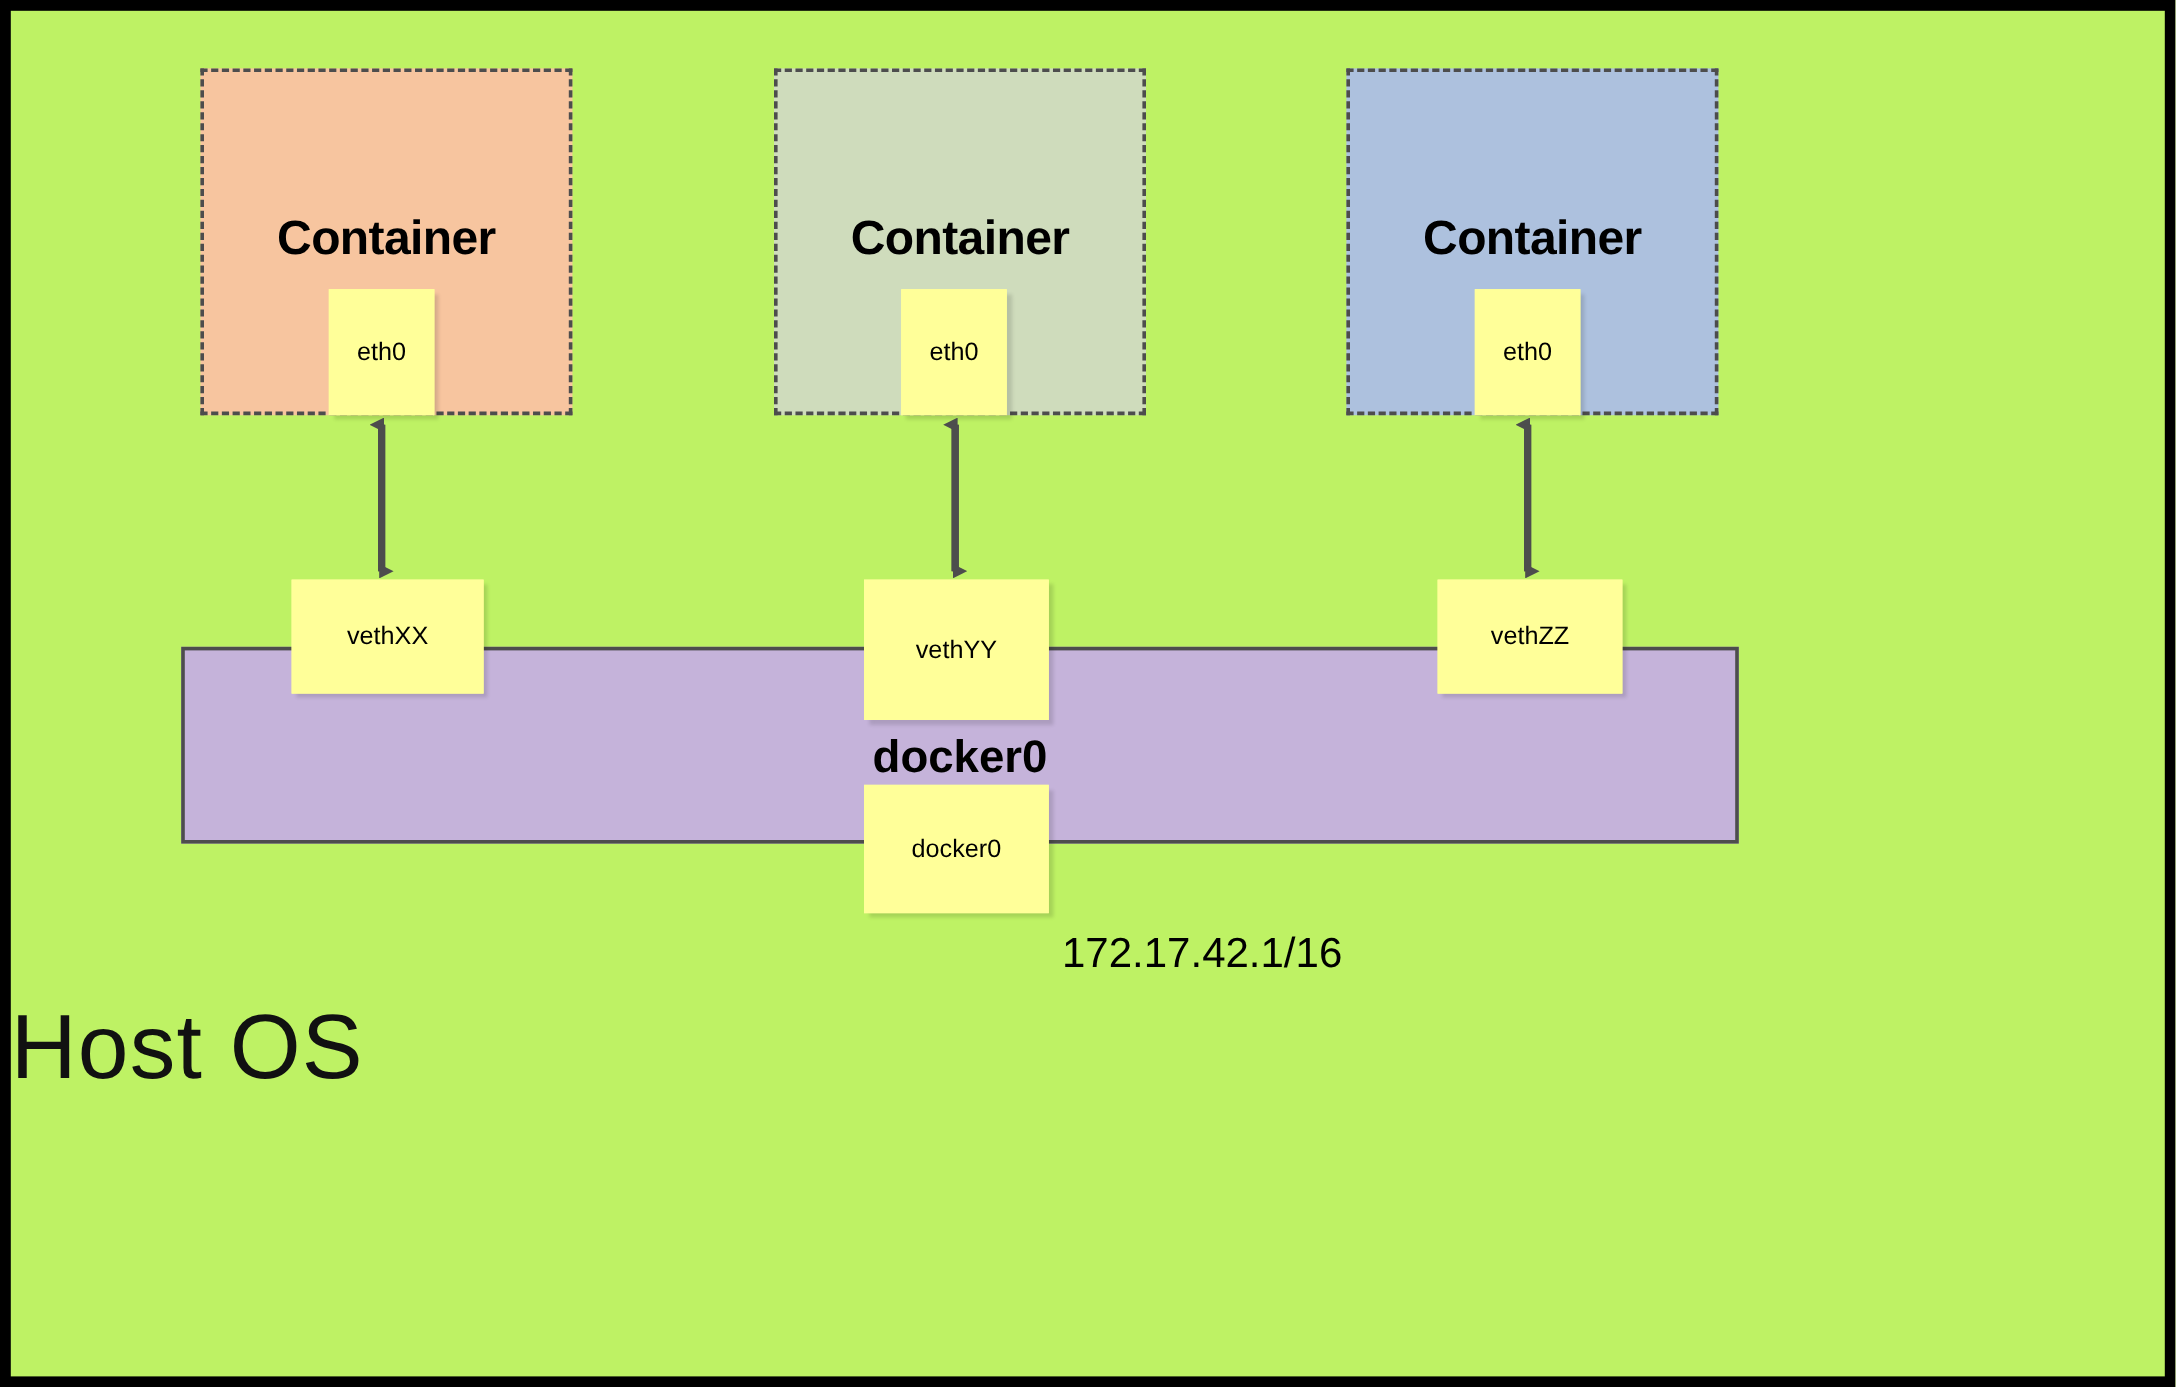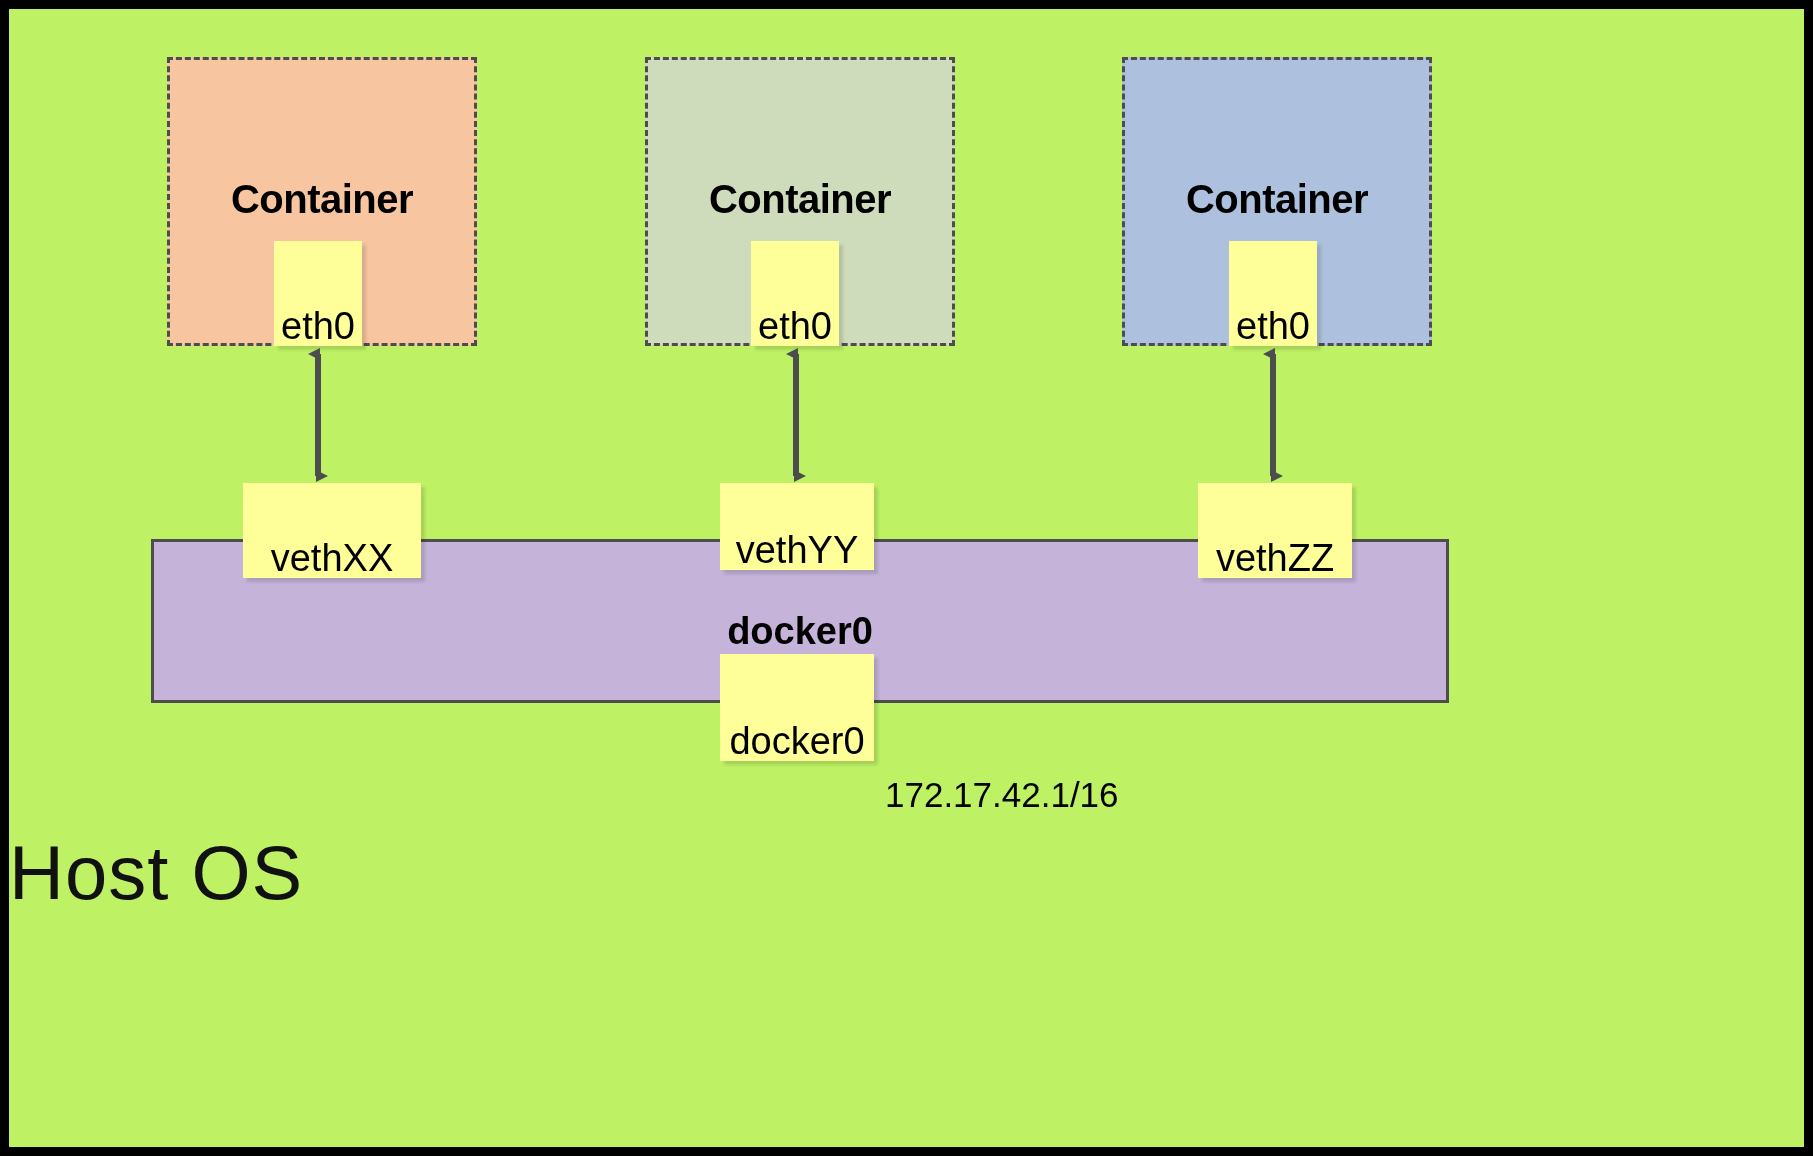--- a/index.html
+++ b/index.html
@@ -36,24 +36,24 @@
   }
 
   
   .iface-box {
     position: absolute;
     background: #ffff99;
     border: 1px solid #ffff99;
     box-sizing: border-box;
     box-shadow: 4px 4px 3px rgba(0,0,0,0.13);
     display: flex;
-    align-items: flex-end;
+    align-items: center;
     justify-content: center;
     color: #000000;
-    font-size: 38px;
+    font-size: 21px;
     line-height: 1;
   }
 
   
   #bridge {
     position: absolute;
     background: #c5b3da;
     border: 3px solid #4d4d4d;
     box-sizing: border-box;
   }
@@ -137,24 +137,24 @@
 
   <svg class="arrow-svg" style="left:1249px; top:337px;" width="30" height="138" viewBox="0 0 30 138">
     <line x1="15" y1="130" x2="15" y2="8" stroke="#4d4d4d" stroke-width="6" marker-end="url(#ah-up)"></line>
     <line x1="15" y1="8" x2="15" y2="130" stroke="#4d4d4d" stroke-width="6" marker-end="url(#ah-down)"></line>
   </svg>
 
   <div id="bridge" style="left:142px; top:530px; width:1298px; height:164px;">
     <div id="bridge-label" style="top:68px;">docker0</div>
   </div>
 
-  <div class="iface-box" style="left:234px; top:474px; width:178px; height:95px;">
+  <div class="iface-box" style="left:234px; top:474px; width:160px; height:95px;">
     <span>vethXX</span>
   </div>
-  <div class="iface-box" style="left:711px; top:474px; width:154px; height:87px;">
+  <div class="iface-box" style="left:711px; top:474px; width:154px; height:117px;">
     <span>vethYY</span>
   </div>
   <div class="iface-box" style="left:1189px; top:474px; width:154px; height:95px;">
     <span>vethZZ</span>
   </div>
 
   <div class="iface-box" style="left:711px; top:645px; width:154px; height:107px;">
     <span>docker0</span>
   </div>
 

